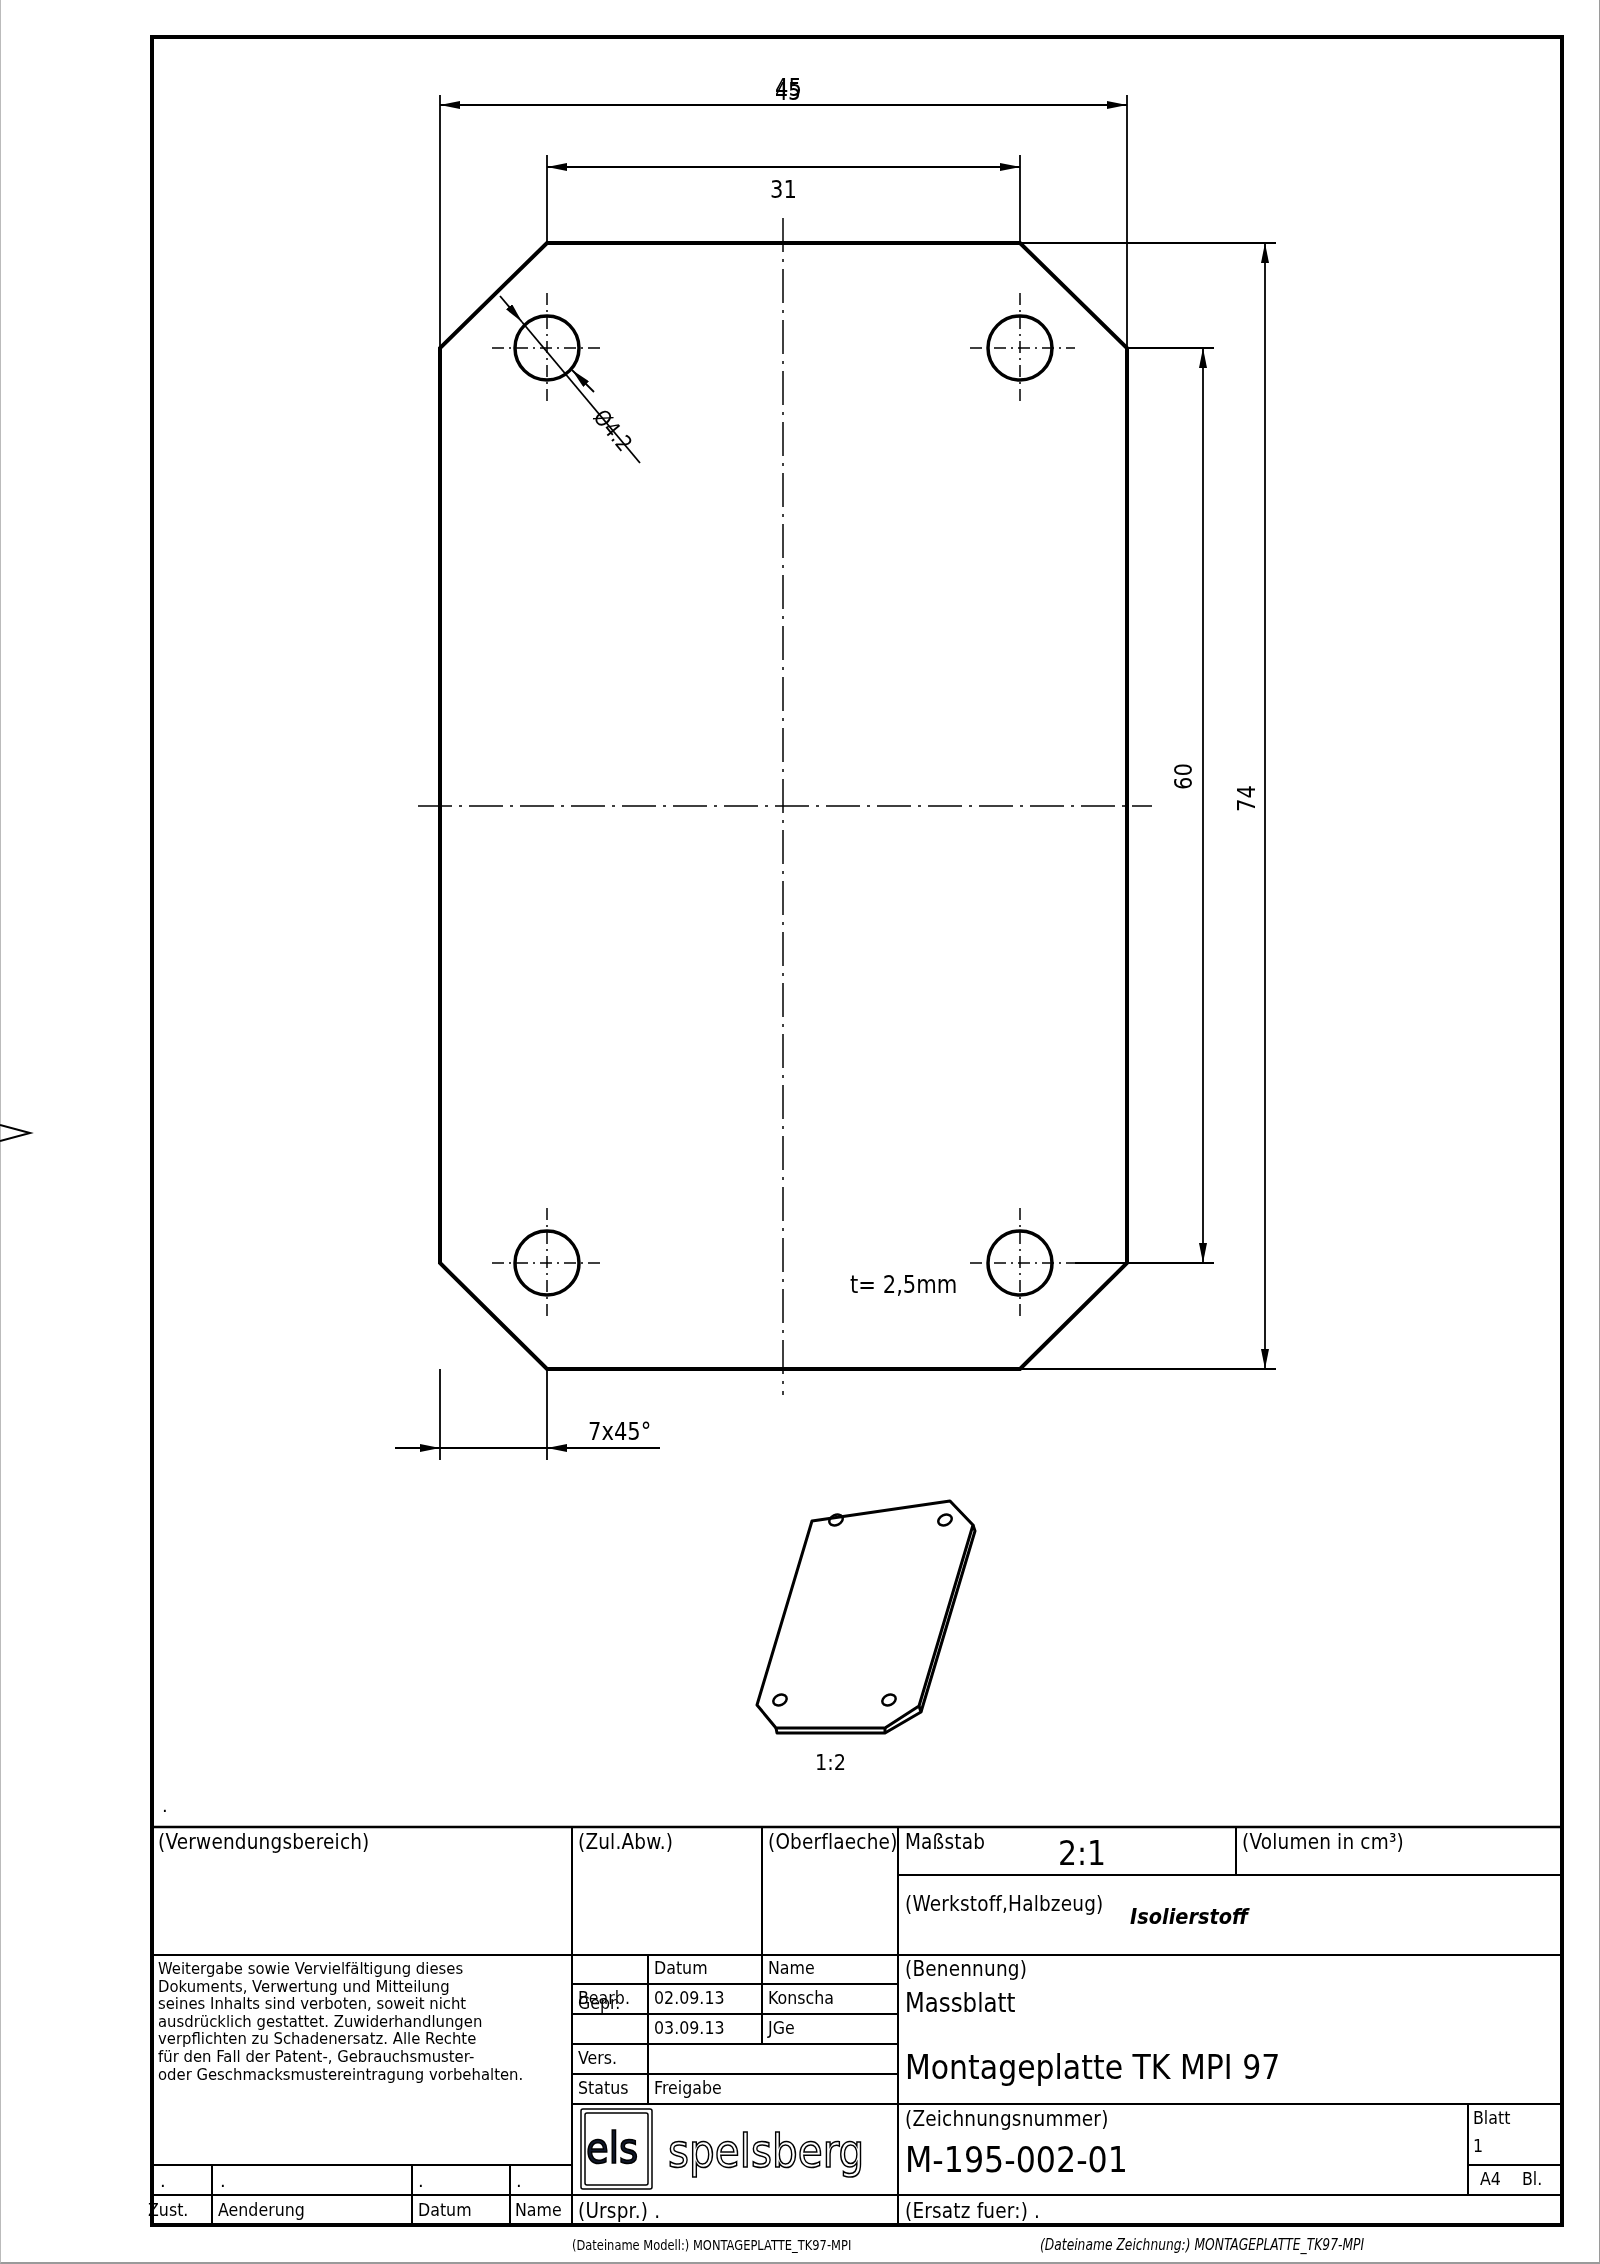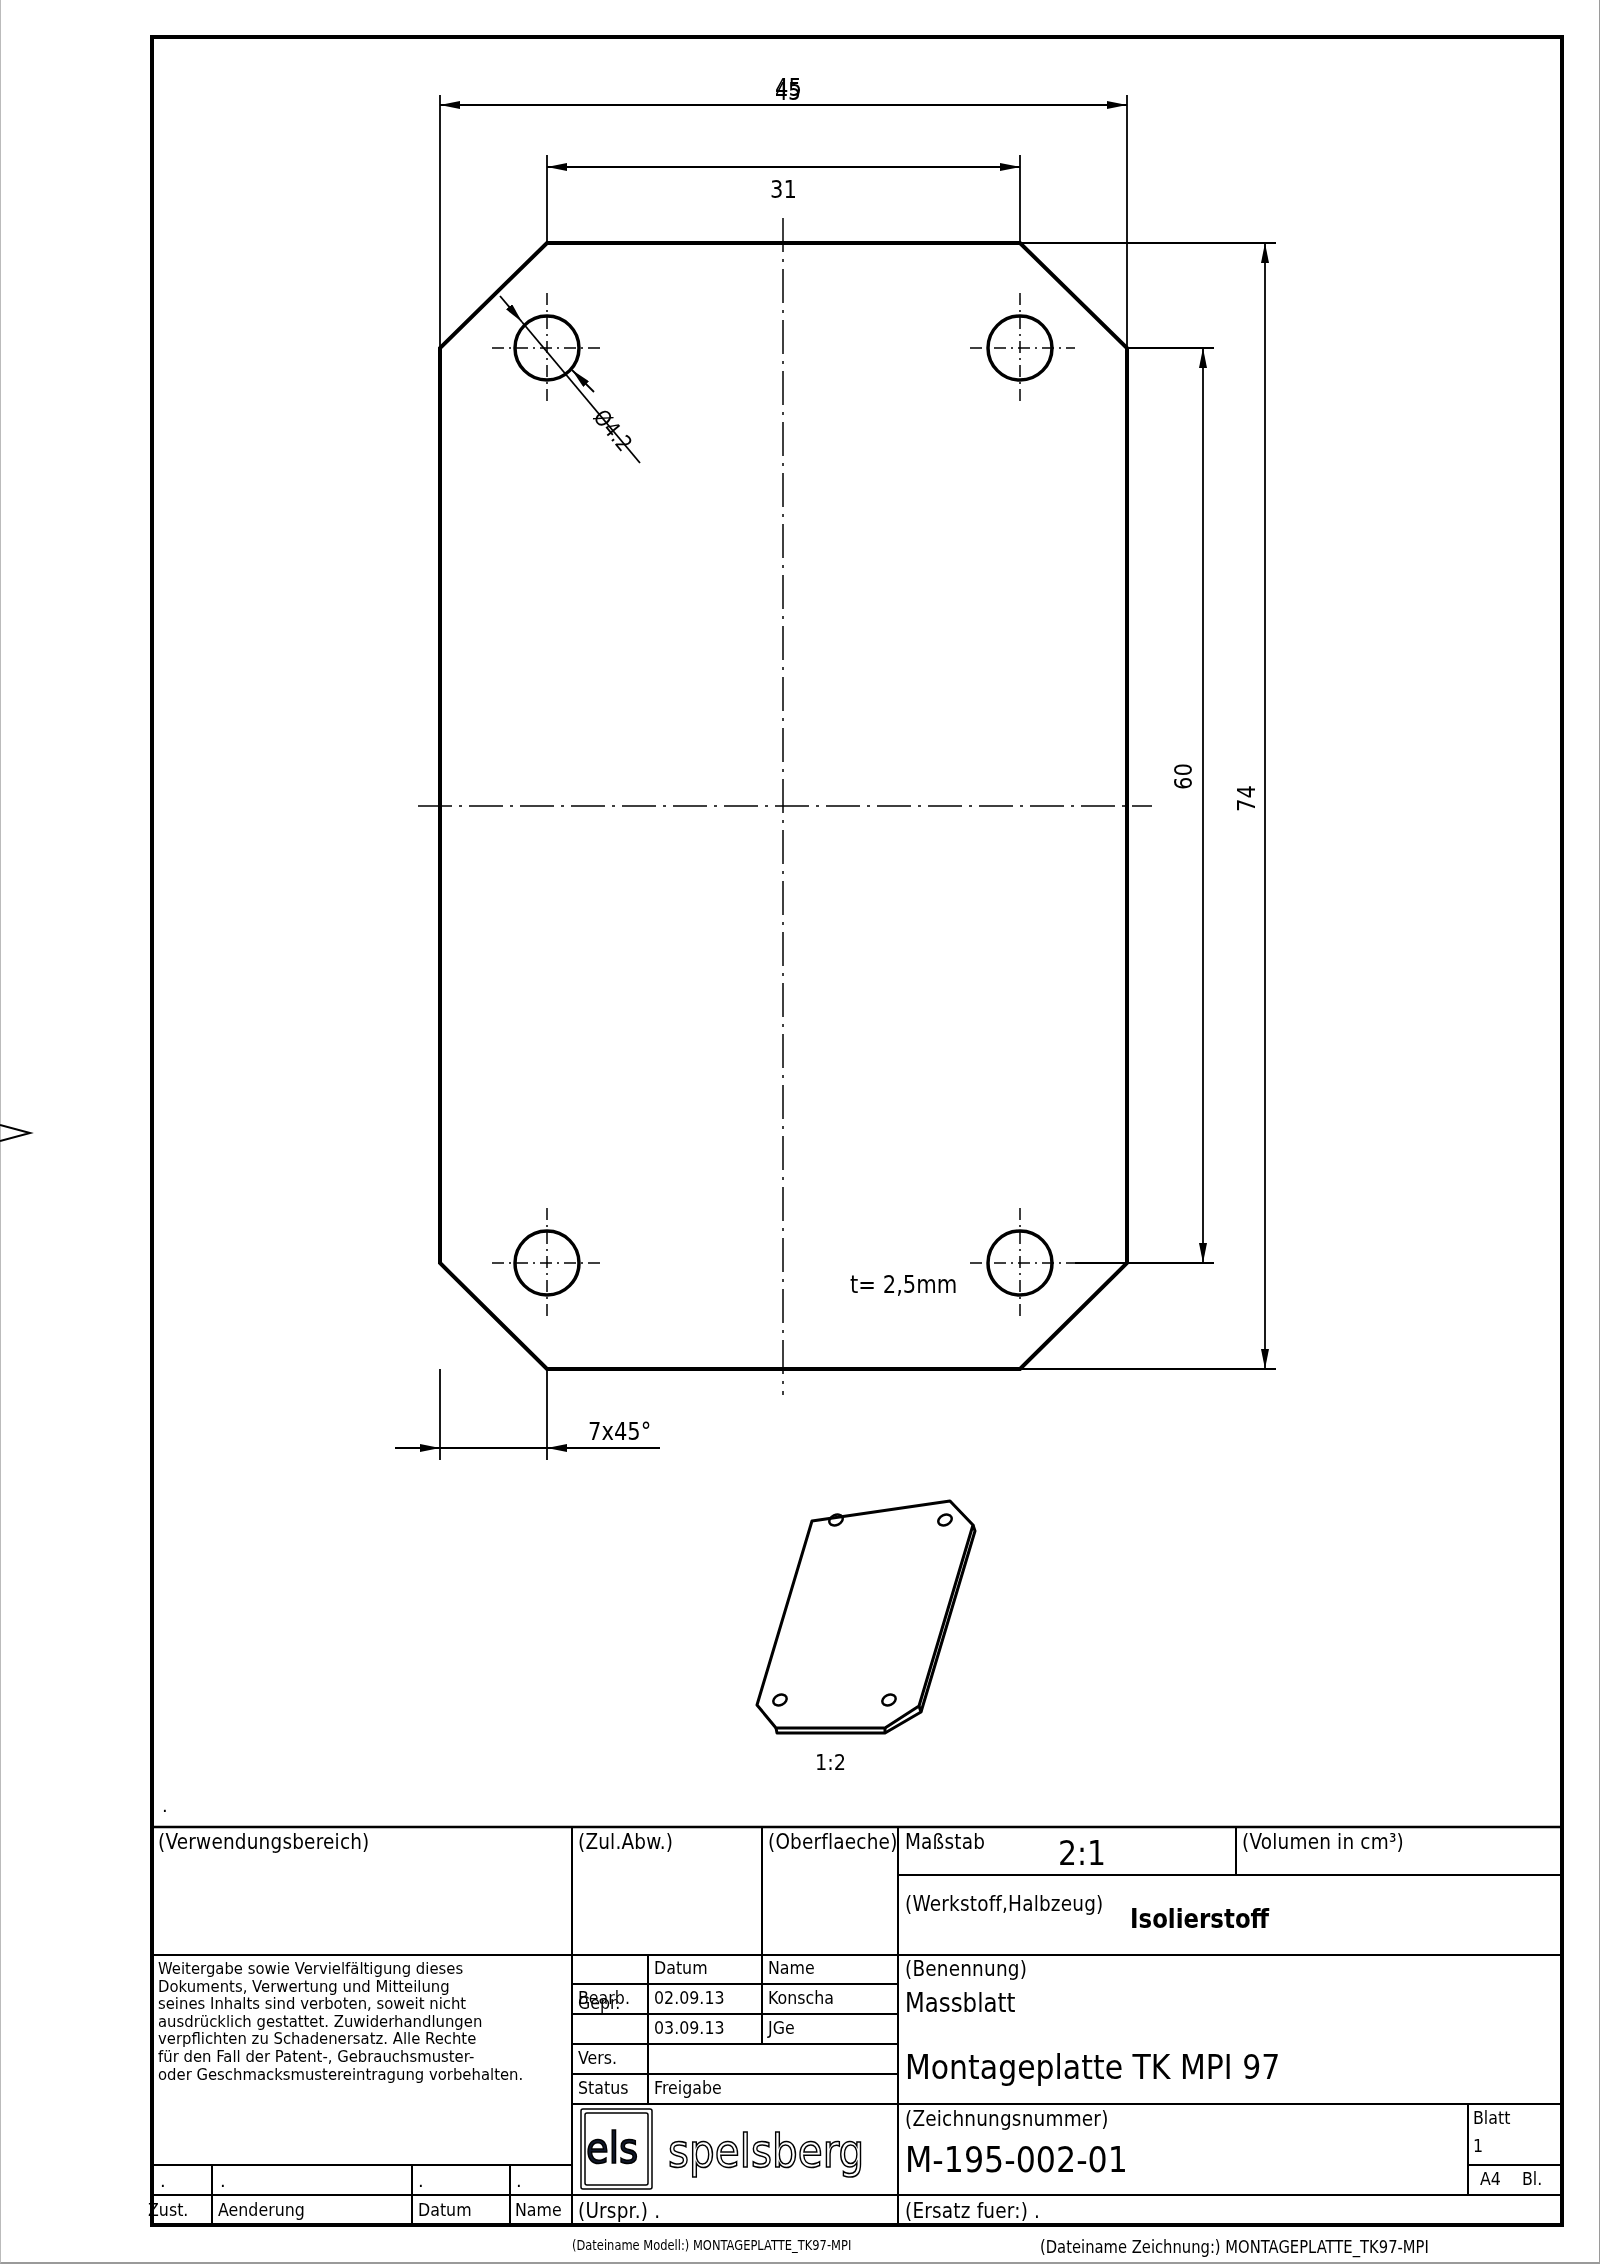--- a/index.html
+++ b/index.html
@@ -164,21 +164,21 @@
 <div class="tb" style="left:815px;top:1752px;font-size:22px;"><span class="lbl">1:2</span></div>
 <div class="tb" style="left:162px;top:1797px;font-size:18px;"><span>.</span></div>
 
 <div class="tb small" style="left:158px;top:1832px;"><span class="lbl">(Verwendungsbereich)</span></div>
 <div class="tb small" style="left:578px;top:1832px;"><span class="lbl">(Zul.Abw.)</span></div>
 <div class="tb small" style="left:768px;top:1832px;"><span class="lbl">(Oberflaeche)</span></div>
 <div class="tb small" style="left:905px;top:1832px;"><span class="lbl">Maßstab</span></div>
 <div class="tb" style="left:1058px;top:1836px;font-size:34px;"><span class="lbl">2:1</span></div>
 <div class="tb small" style="left:1242px;top:1832px;"><span class="lbl">(Volumen in cm³)</span></div>
 <div class="tb small" style="left:905px;top:1894px;"><span class="lbl">(Werkstoff,Halbzeug)</span></div>
-<div class="tb" style="left:1130px;top:1906px;font-size:26px;font-weight:bold;"><span class="lbl">Isolierstoff</span></div>
+<div class="tb" style="left:1130px;top:1906px;font-size:22px;font-weight:bold;font-style:italic;"><span class="lbl">Isolierstoff</span></div>
 
 <div class="legal">Weitergabe sowie Vervielfältigung dieses
 Dokuments, Verwertung und Mitteilung
 seines Inhalts sind verboten, soweit nicht
 ausdrücklich gestattet. Zuwiderhandlungen
 verpflichten zu Schadenersatz. Alle Rechte
 für den Fall der Patent-, Gebrauchsmuster-
 oder Geschmacksmustereintragung vorbehalten.</div>
 
 <div class="tb" style="left:654px;top:1959px;"><span class="lbl">Datum</span></div>
@@ -212,13 +212,13 @@
 <div class="tb" style="left:418px;top:2172px;"><span>.</span></div>
 <div class="tb" style="left:516px;top:2172px;"><span>.</span></div>
 <div class="tb" style="left:148px;top:2201px;"><span class="lbl">Zust.</span></div>
 <div class="tb" style="left:218px;top:2201px;"><span class="lbl">Aenderung</span></div>
 <div class="tb" style="left:418px;top:2201px;"><span class="lbl">Datum</span></div>
 <div class="tb" style="left:515px;top:2201px;"><span class="lbl">Name</span></div>
 <div class="tb small" style="left:578px;top:2201px;"><span class="lbl">(Urspr.) .</span></div>
 <div class="tb small" style="left:905px;top:2201px;"><span class="lbl">(Ersatz fuer:)  .</span></div>
 
 <div class="tb" style="left:572px;top:2238px;font-size:14px;"><span class="lbl" style="transform:scaleX(0.82);">(Dateiname Modell:) MONTAGEPLATTE_TK97-MPI</span></div>
-<div class="tb" style="left:1040px;top:2238px;font-size:18px;"><span class="lbl" style="transform:scaleX(0.82);">(Dateiname Zeichnung:) MONTAGEPLATTE_TK97-MPI</span></div>
+<div class="tb" style="left:1040px;top:2238px;font-size:15px;font-style:italic;"><span class="lbl" style="transform:scaleX(0.82);">(Dateiname Zeichnung:) MONTAGEPLATTE_TK97-MPI</span></div>
 
 </body></html>

